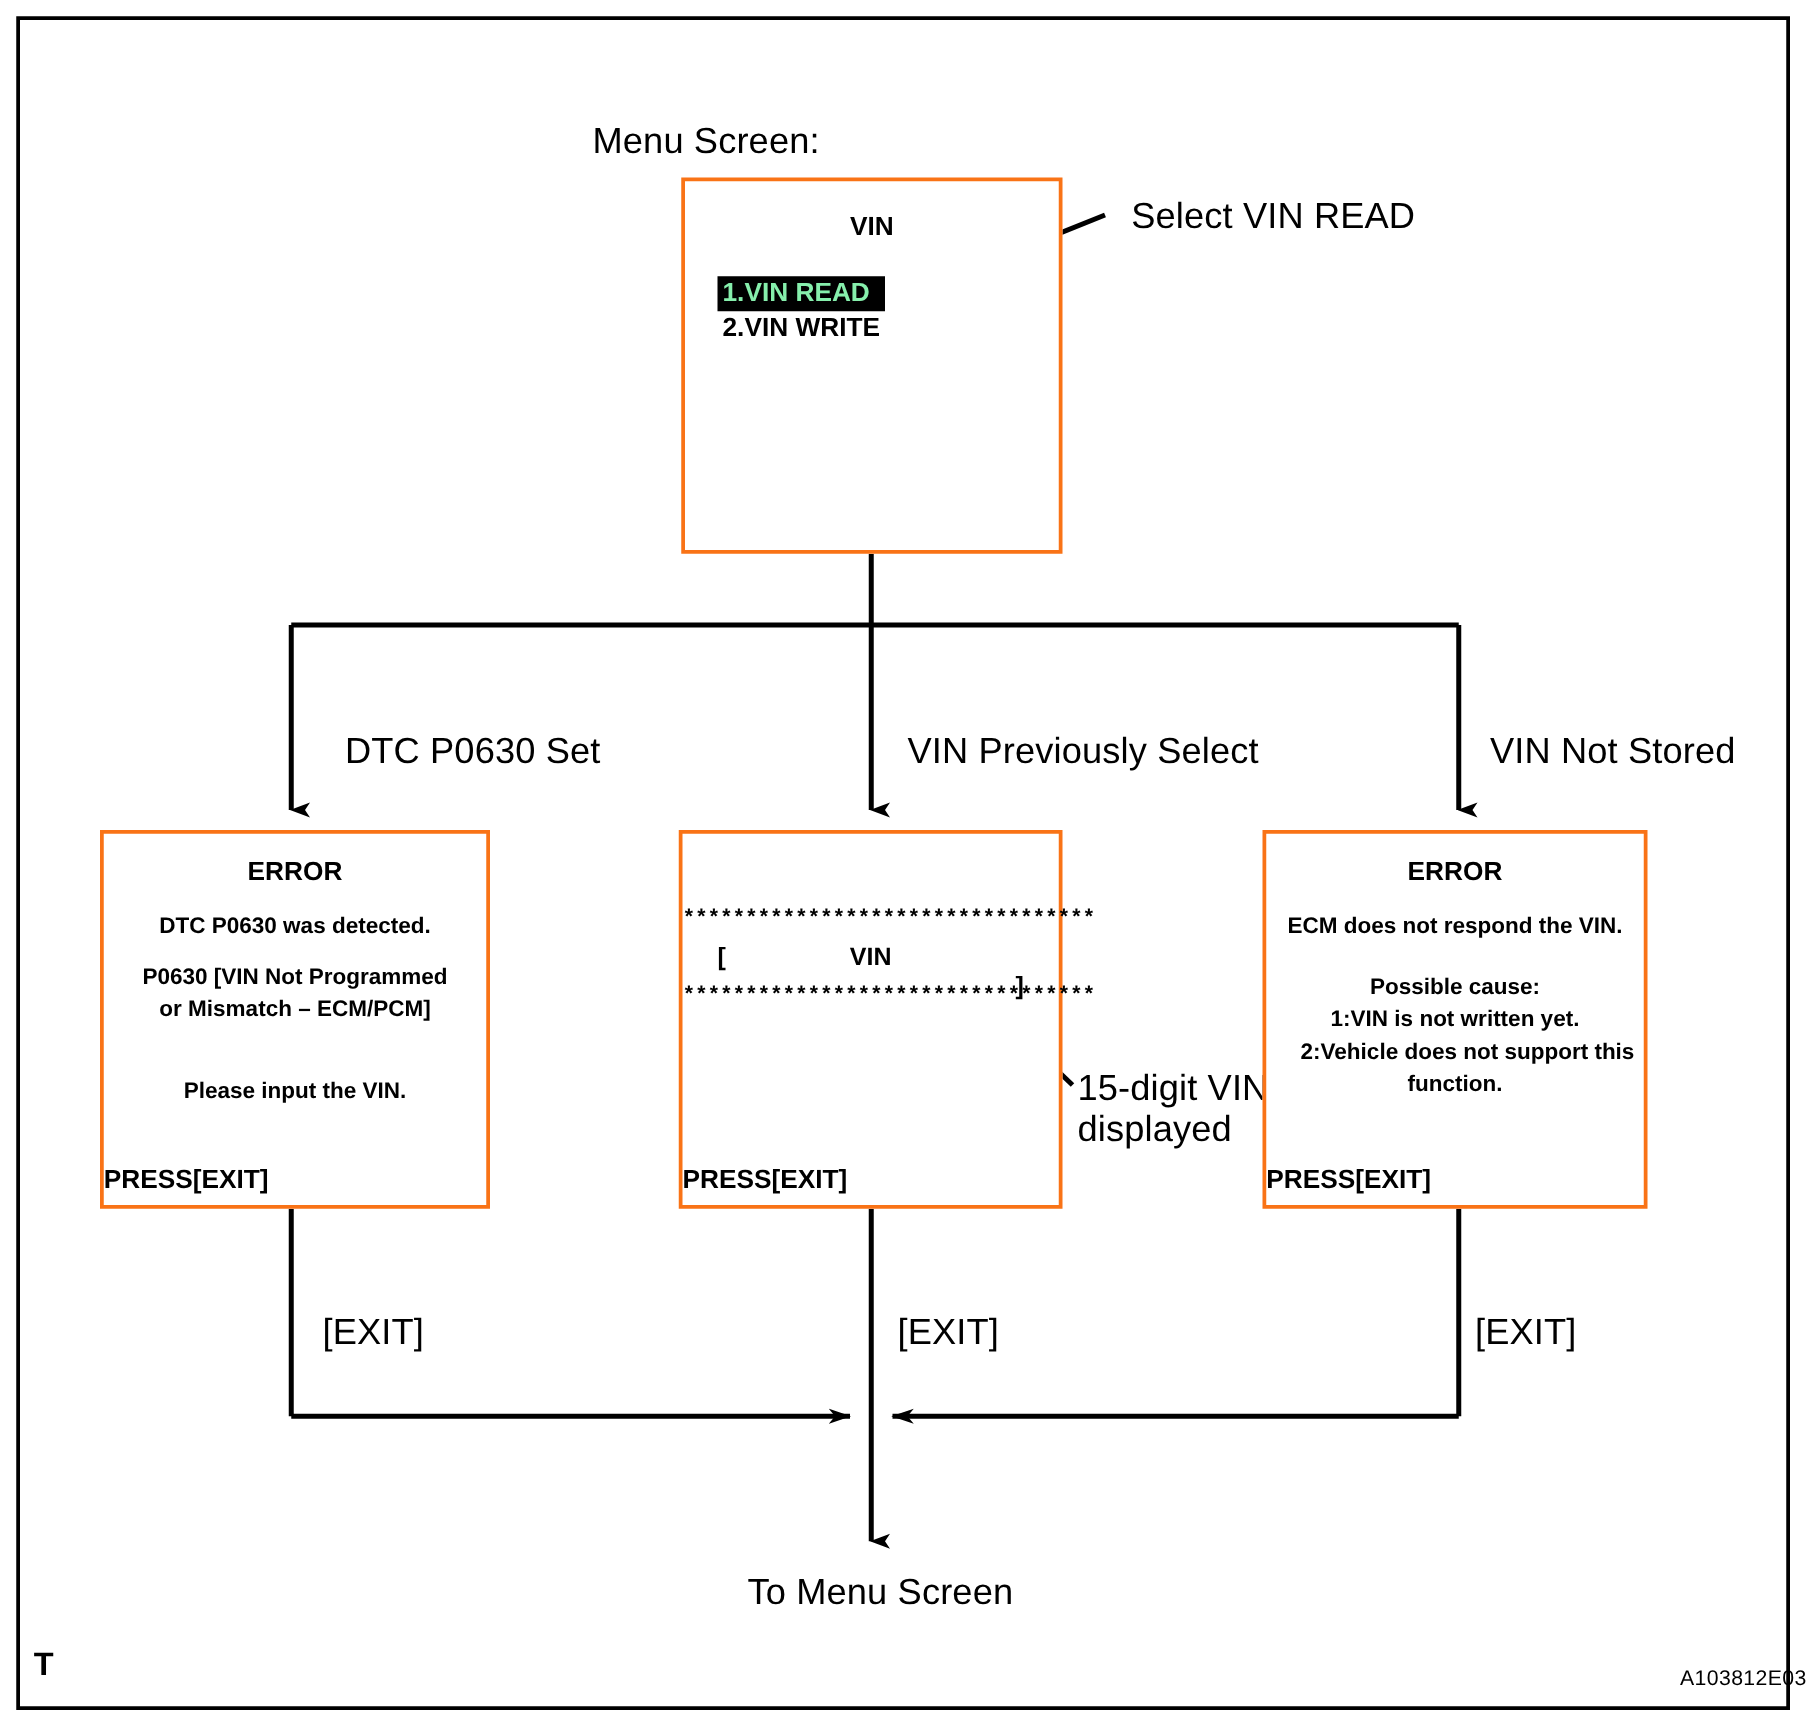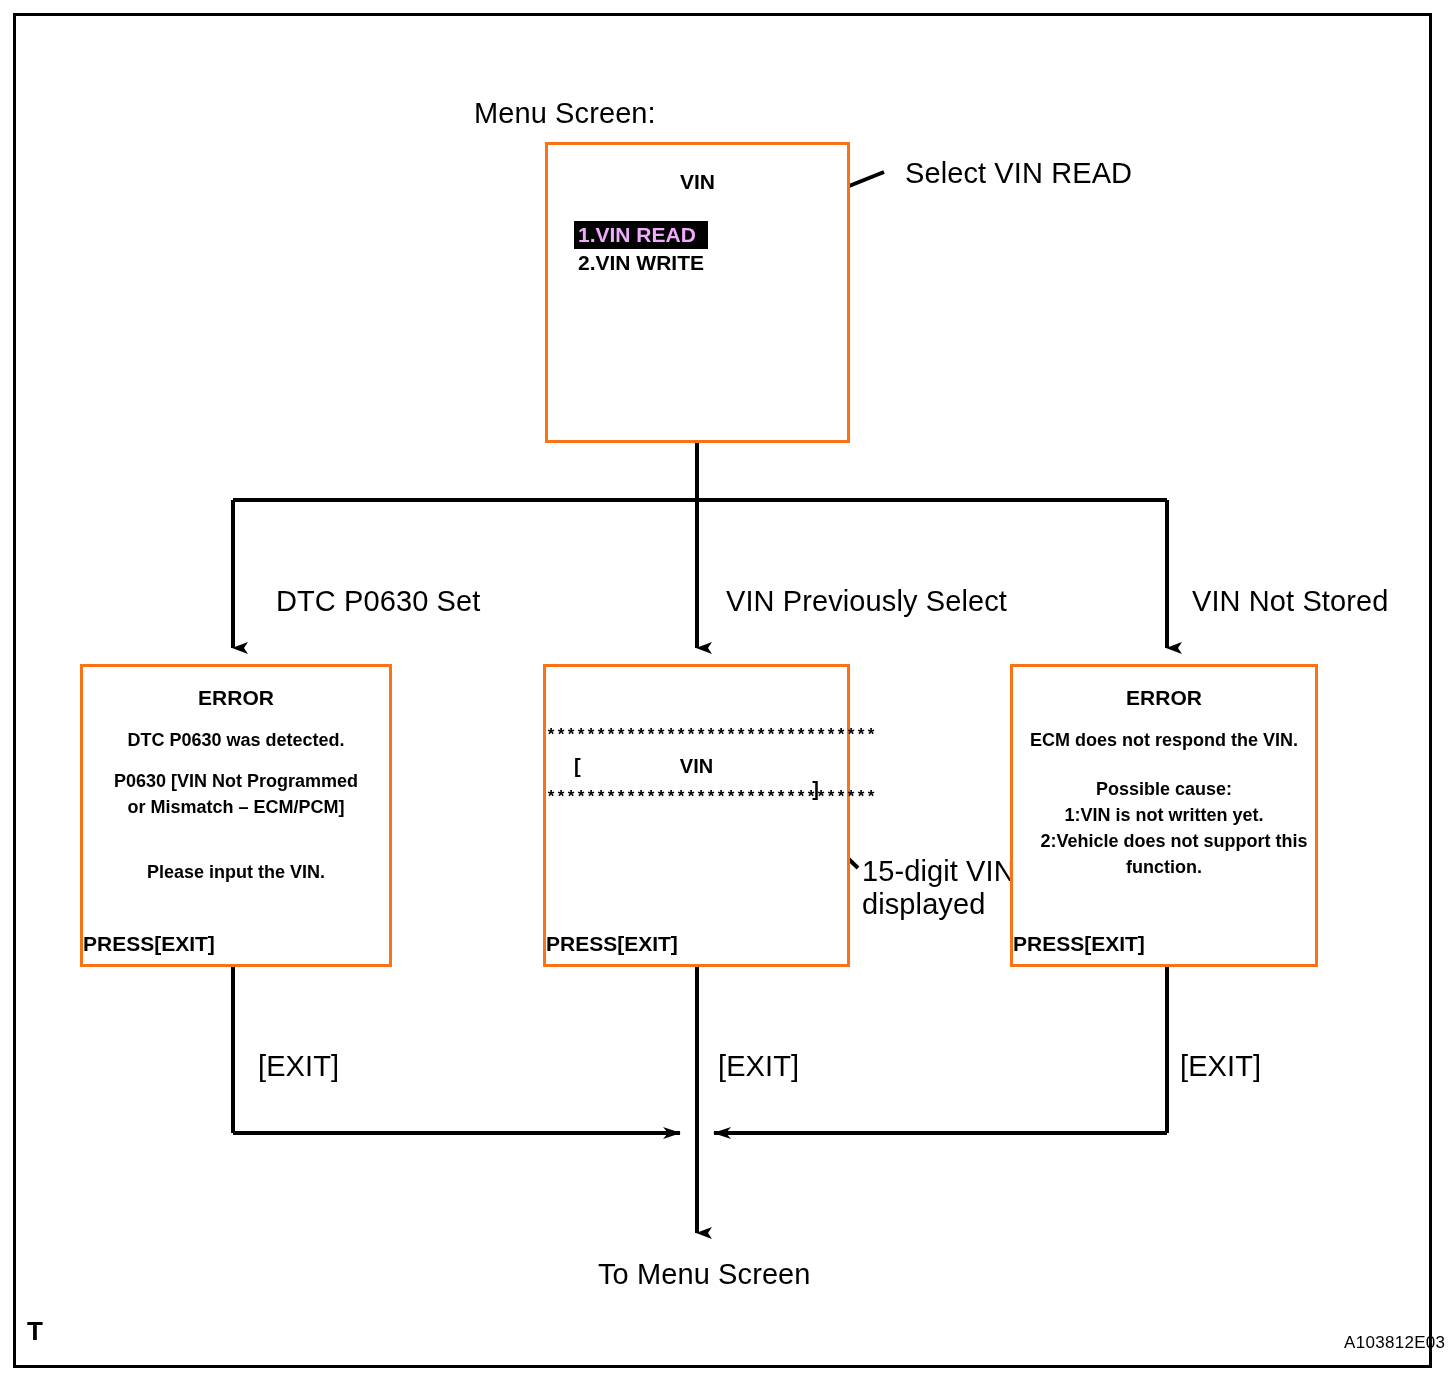--- a/index.html
+++ b/index.html
@@ -70,21 +70,21 @@
     font-weight: bold;
     font-size: 21px;
     line-height: 1.0;
   }
   .menu-item {
     display: block;
     padding: 3px 4px 4px 4px;
   }
   .menu-item.selected {
     background: #000;
-    color: #f0abfc;
+    color: #86efac;
   }
   .stars {
     font-family: "Liberation Mono", monospace;
     font-weight: bold;
     font-size: 17px;
     letter-spacing: -0.2px;
     line-height: 1.0;
     text-align: center;
     white-space: nowrap;
   }

